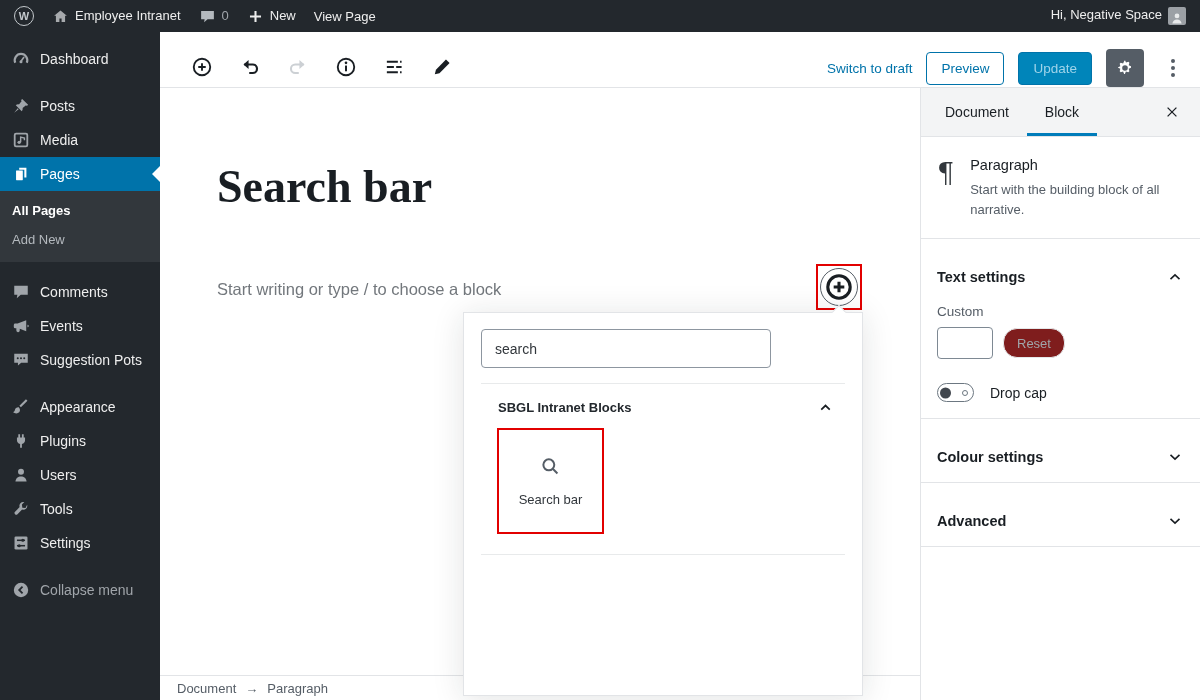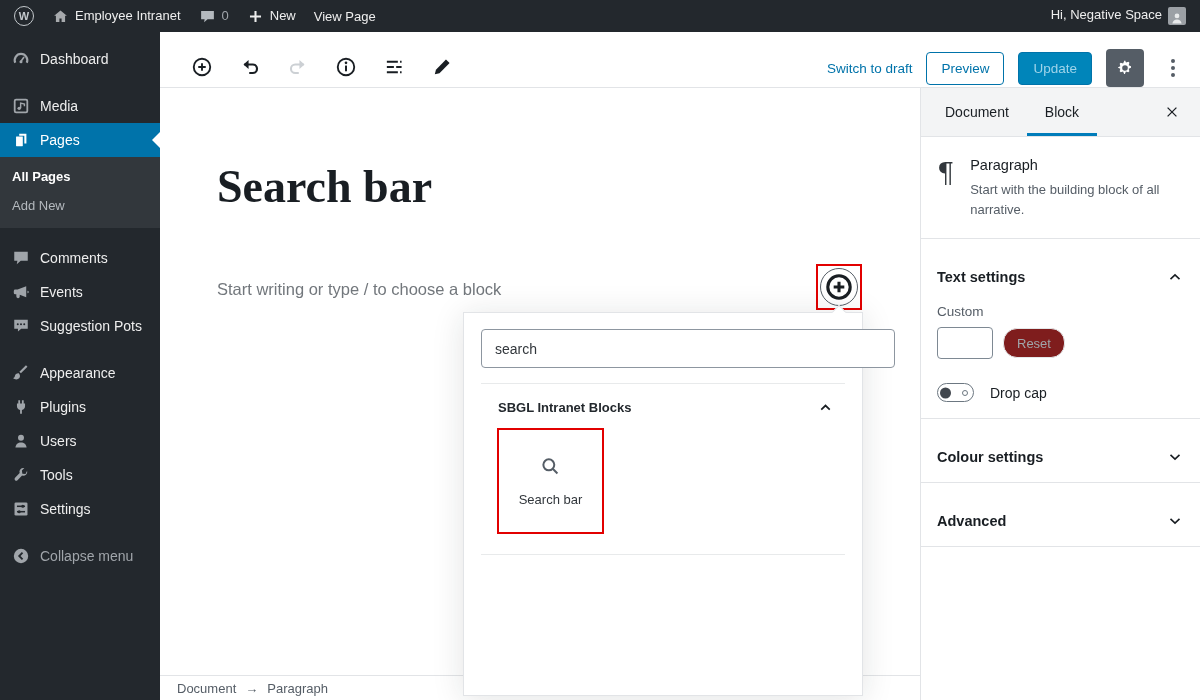--- a/index.html
+++ b/index.html
@@ -86,21 +86,21 @@
   .toggle::before { content:''; position:absolute; left:2px; top:50%; transform:translateY(-50%); width:11px; height:11px; border-radius:50%; background:#40464d; }
   .toggle::after { content:''; position:absolute; right:5px; top:50%; transform:translateY(-50%); width:4px; height:4px; border:1.4px solid #6c7781; border-radius:50%; }
   .dc-label { font-size:14px; color:#191e23; }
   .dc-help { font-style:italic; font-size:13.5px; color:#555d66; margin-top:11px; }
 
   
   .inserter-popup { position:absolute; left:463px; top:312px; width:400px; height:384px; background:#fff;
     border:1px solid #e2e4e7; box-shadow:0 3px 30px rgba(25,30,35,.12); z-index:20; }
   .popup-caret { position:absolute; top:-6px; left:370px; width:10px; height:10px; background:#fff;
     border-left:1px solid #e2e4e7; border-top:1px solid #e2e4e7; transform:rotate(45deg); }
-  .popup-search { display:block; margin:16px 17px 0; width:414px; height:39px; border:1px solid #8d96a0; border-radius:4px;
+  .popup-search { display:block; margin:16px 17px 0; width:290px; height:39px; border:1px solid #8d96a0; border-radius:4px;
     padding:0 13px; font-size:14px; color:#32373c; font-family:"Liberation Sans", sans-serif; }
   .pp-div { height:1px; background:#e8eaeb; margin:15px 17px 0; }
   .pp-section-head { display:flex; justify-content:space-between; align-items:center; padding:15px 28px 6px 34px; }
   .pp-section-title { font-size:13px; font-weight:600; color:#23282d; }
   .pp-section-head svg { width:17px; height:17px; color:#191e23; cursor:pointer; }
   .tile-highlight { margin:6px 0 0 33px; width:107px; height:106px; border:2px solid #e20000; background:#fff; }
   .block-tile { width:100%; height:100%; display:flex; flex-direction:column; align-items:center; justify-content:center; gap:15px; cursor:pointer; background:none; border:none; }
   .block-tile svg { width:21px; height:21px; color:#555d66; }
   .bt-label { font-size:13px; color:#32373c; font-family:"Liberation Sans", sans-serif; }
   .pp-div2 { height:1px; background:#e8eaeb; margin:20px 17px 0; }
@@ -159,20 +159,28 @@
           <path d="M3.6 14.2a7 7 0 1 1 12.8 0" fill="none" stroke="currentColor" stroke-width="2.4"></path>
           <path d="M10 12.6l3.4-4.8" stroke="currentColor" stroke-width="1.8"></path>
           <circle cx="10" cy="13" r="1.7" fill="currentColor"></circle>
         </svg>
     </span>
     <span>Dashboard</span>
   </div>
   <div class="menu-gap"></div>
   <div class="menu-item">
     <span class="mi-icon">
+      <svg viewBox="0 0 20 20" fill="currentColor">
+          <path d="M11.3 2.1 9.9 3.5l.9.9-3.1 3.8c-1.3-.3-2.6.1-3.5 1l6.6 6.6c.9-.9 1.3-2.2 1-3.5l3.8-3.1.9.9 1.4-1.4zM2.4 17.6l4-5 1 1-5 4z"></path>
+        </svg>
+    </span>
+    <span>Posts</span>
+  </div>
+  <div class="menu-item">
+    <span class="mi-icon">
       <svg viewBox="0 0 20 20">
           <rect x="3" y="3" width="14" height="14" rx="1.5" fill="none" stroke="currentColor" stroke-width="2"></rect>
           <circle cx="8" cy="12.6" r="1.9" fill="currentColor"></circle>
           <path d="M9.6 12.6V6.8l4.2 1.1v2.3" fill="none" stroke="currentColor" stroke-width="1.6"></path>
         </svg>
     </span>
     <span>Media</span>
   </div>
   <div class="menu-item active">
     <span class="mi-icon">

